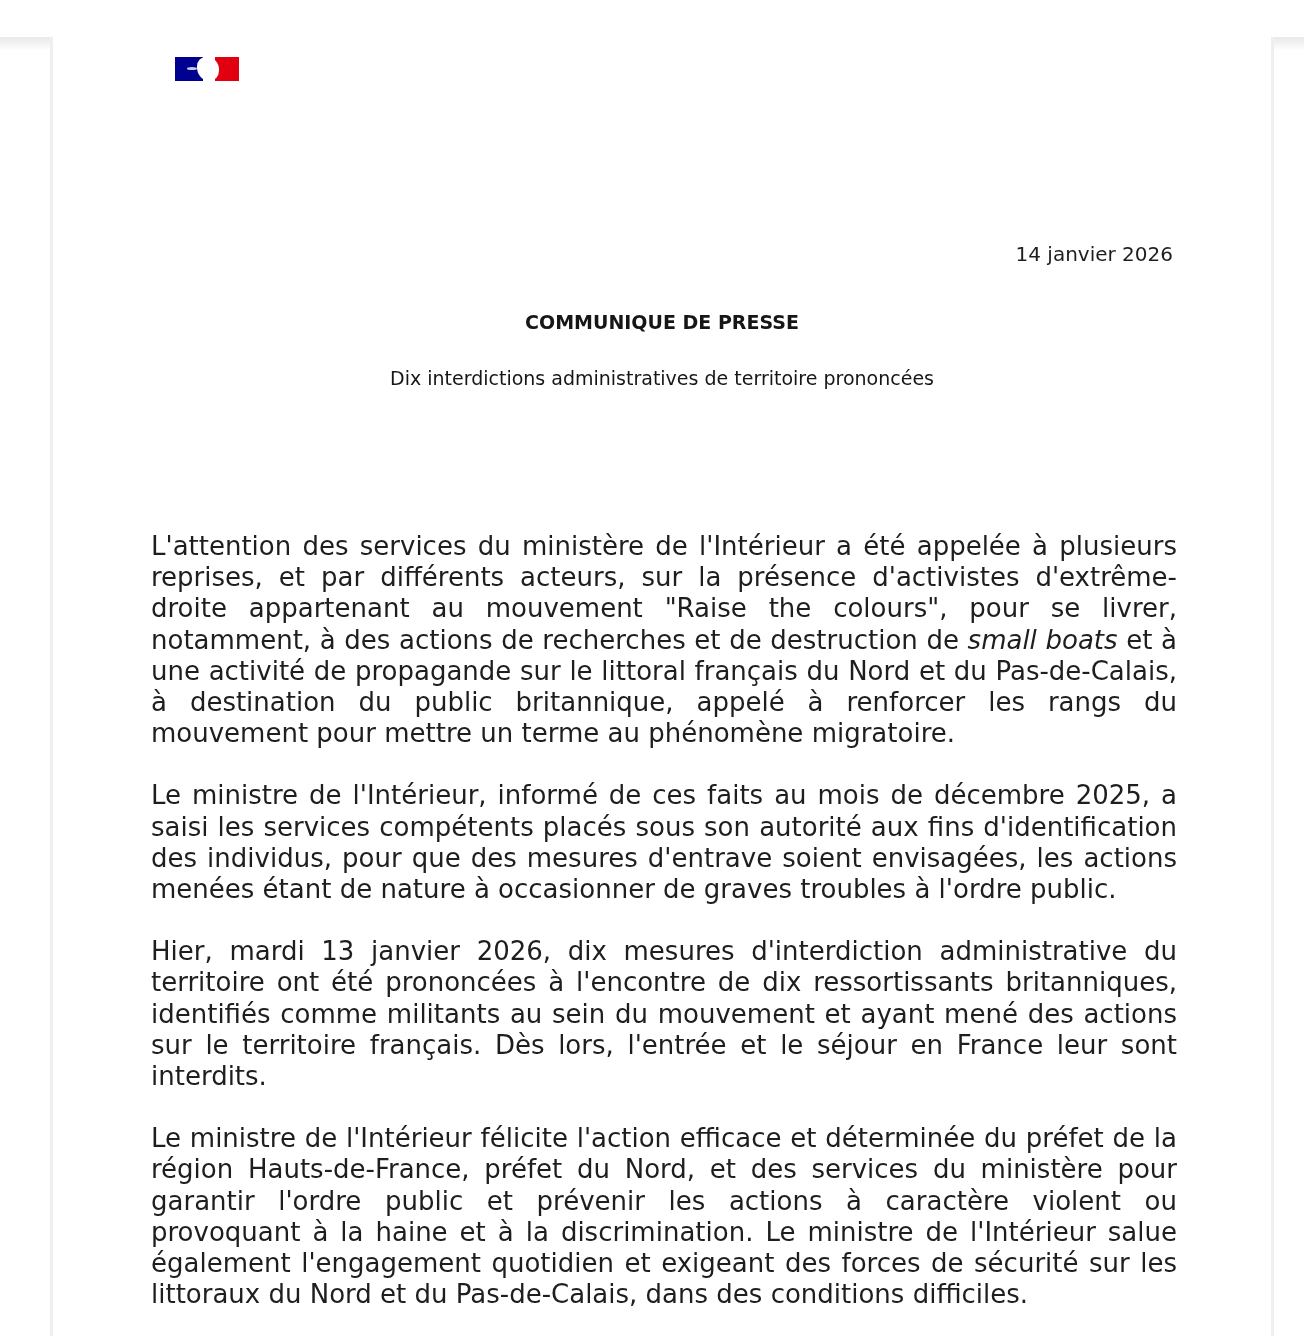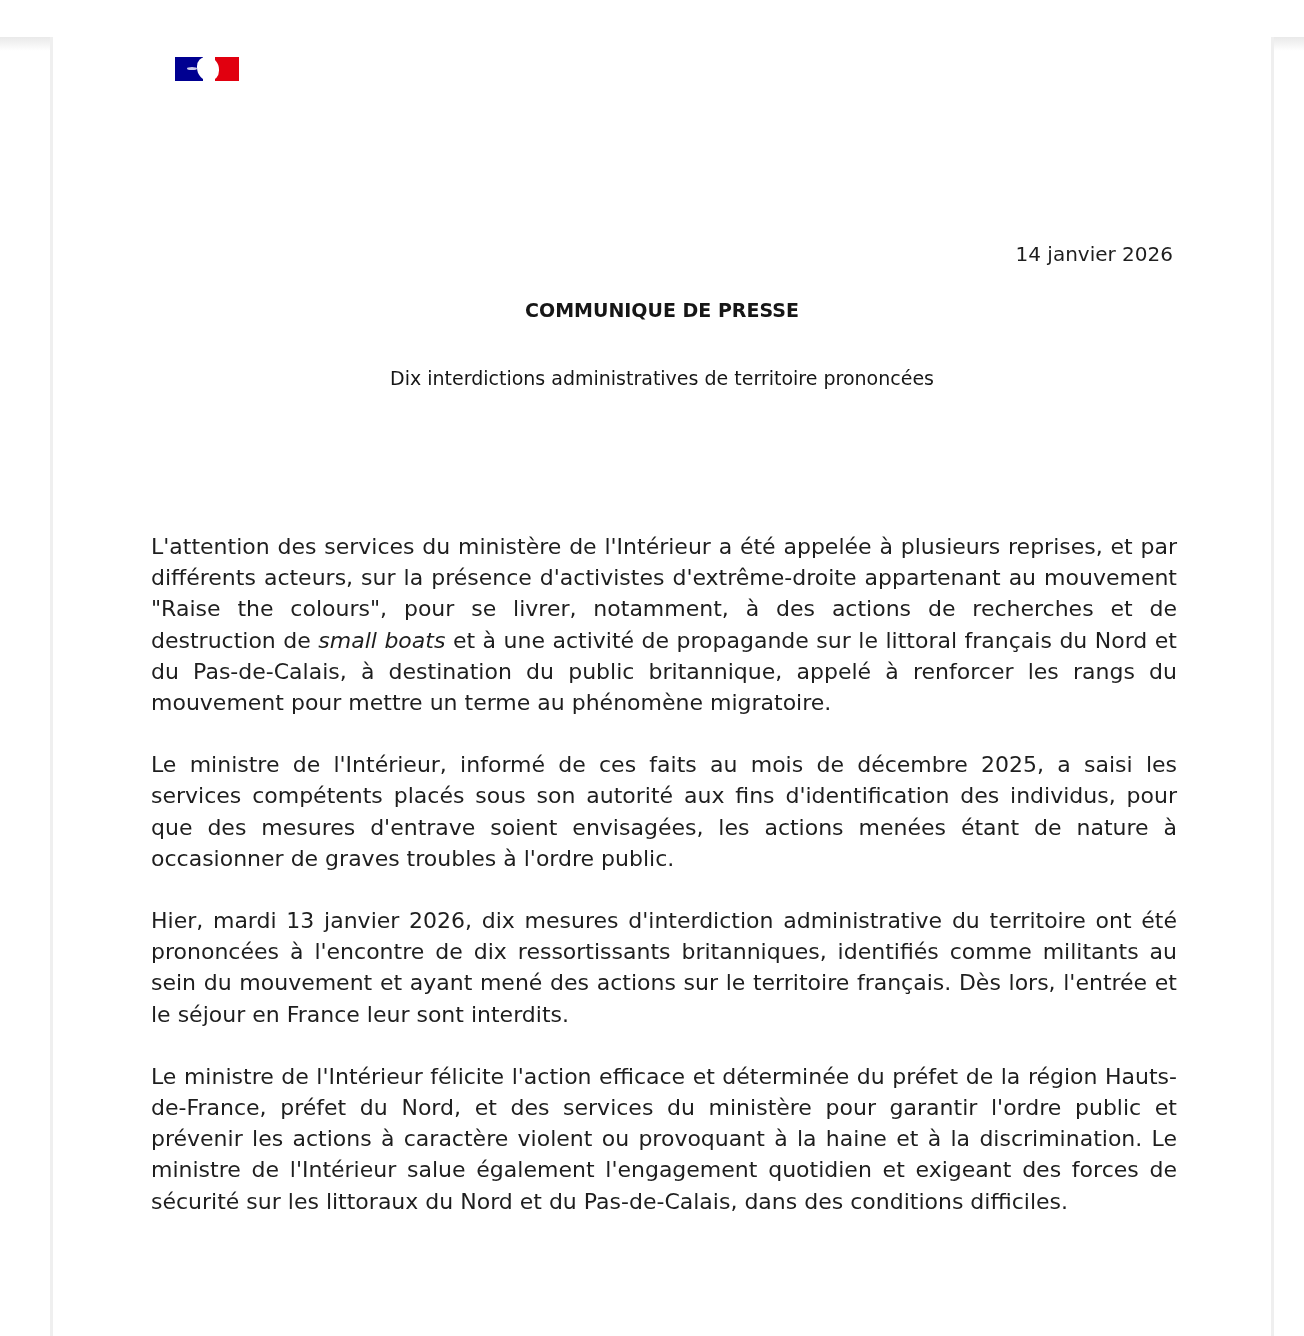--- a/index.html
+++ b/index.html
@@ -80,21 +80,21 @@
   }
   .date {
     position: absolute;
     right: 98px; top: 185px;
     font-size: 20px;
     color: #1e1e1e;
     margin-top: 20px;
   }
   .press-label {
     position: absolute;
-    left: 0; right: 0; top: 262px;
+    left: 0; right: 0; top: 274px;
     text-align: center;
     font-weight: bold;
     font-size: 19px;
     color: #161616;
   }
   .headline {
     position: absolute;
     left: 0; right: 0; top: 327px;
     text-align: center;
     font-weight: normal;
@@ -102,21 +102,21 @@
     line-height: 28px;
     color: #161616;
   }
   .body-text {
     position: absolute;
     left: 98px; top: 494px;
     width: 1026px;
   }
   .body-text p {
     margin: 0 0 31px 0;
-    font-size: 22px;
+    font-size: 26px;
     line-height: 31.2px;
     text-align: justify;
     color: #1e1e1e;
   }
   .body-text p em { font-style: italic; }
 </style>
 </head>
 <body>
 
 <div class="top-shade"></div>

